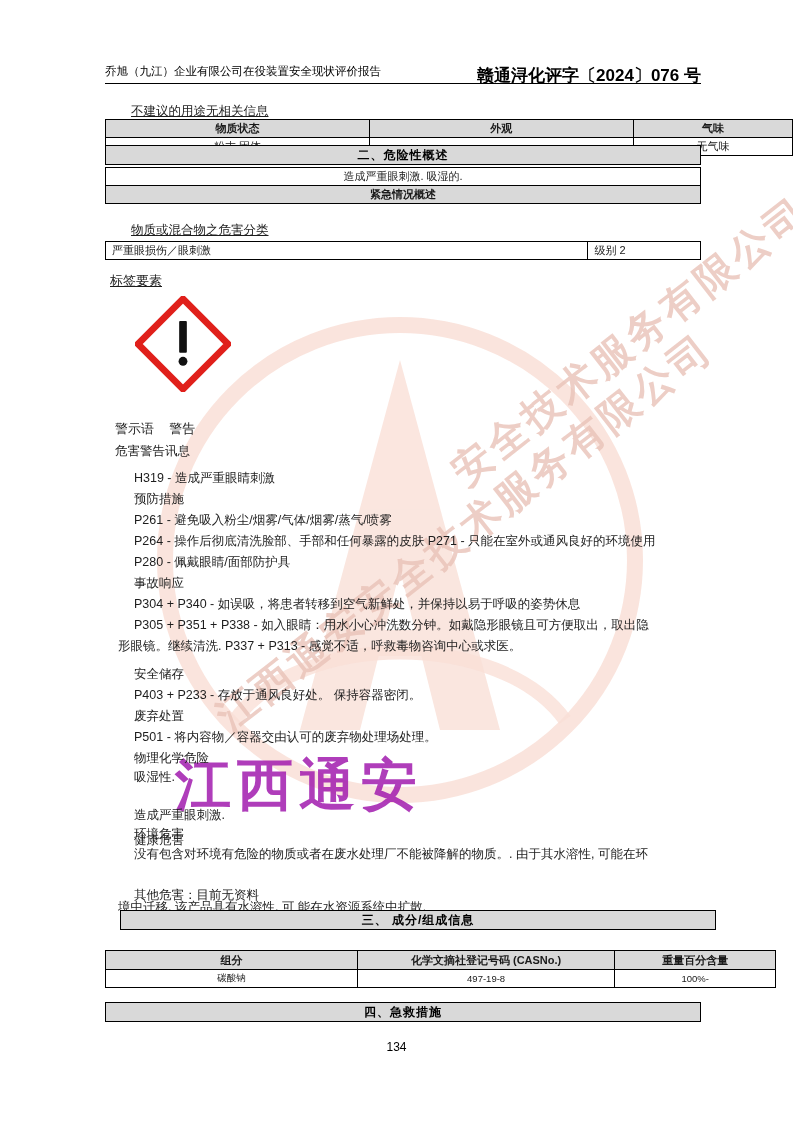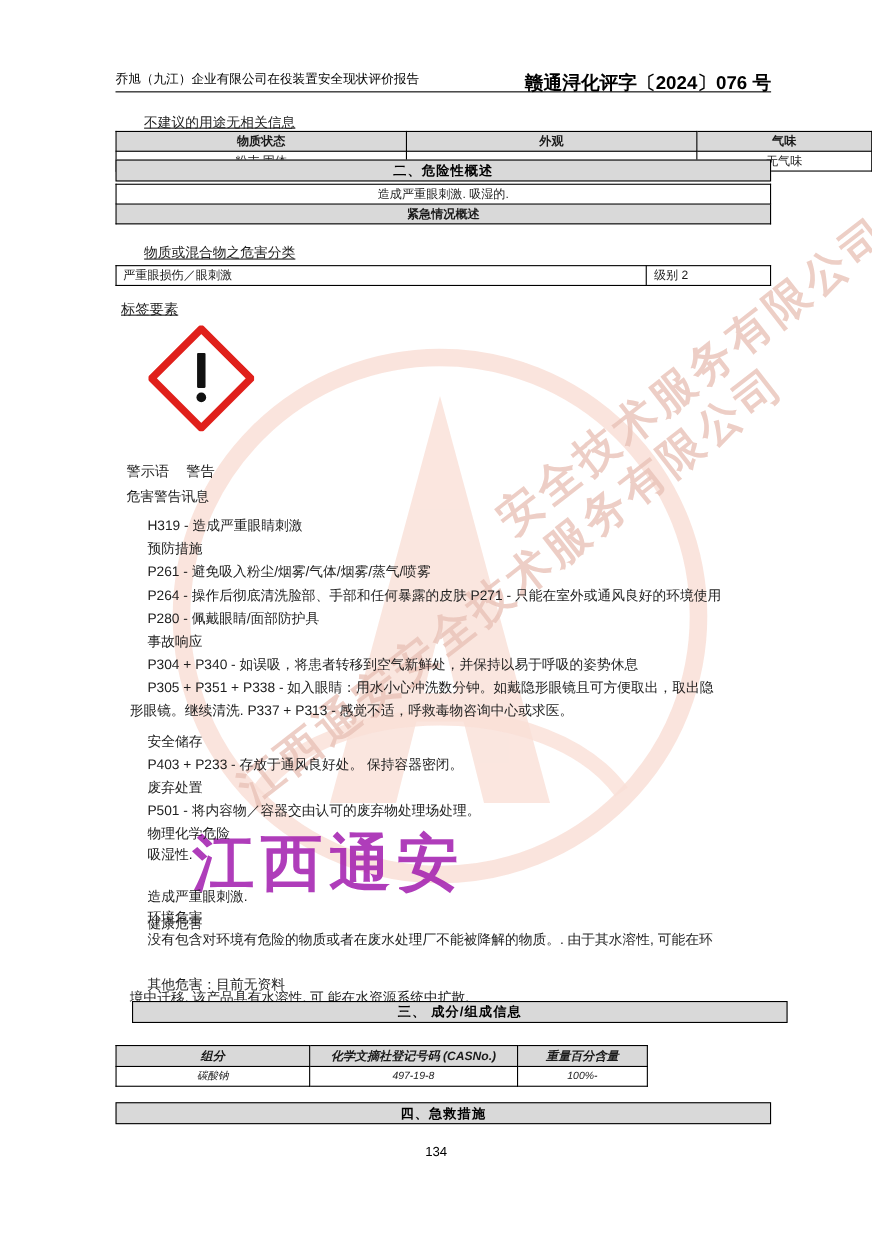--- a/index.html
+++ b/index.html
@@ -277,21 +277,21 @@
     <div class="line" style="left:134px; top:769px;">吸湿性.</div>
     <div class="line" style="left:134px; top:788px;margin-top:44px;">健康危害</div>
     <div class="line" style="left:134px; top:807px;">造成严重眼刺激.</div>
     <div class="line" style="left:134px; top:826px;">环境危害</div>
     <div class="line" style="left:134px; top:846px;">没有包含对环境有危险的物质或者在废水处理厂不能被降解的物质。. 由于其水溶性, 可能在环</div>
     <div class="line" style="left:118px; top:866px;margin-top:33px;">境中迁移. 该产品具有水溶性, 可 能在水资源系统中扩散.</div>
     <div class="line" style="left:134px; top:887px;">其他危害：目前无资料</div>
 
     <div class="sect-bar" style="left:120px; top:910px; width:594px; height:18px;">三、 成分/组成信息</div>
 
-    <table class="tbl" style="left:105px; top:950px; width:484px;font-style:italic;">
+    <table class="tbl" style="left:105px; top:950px; width:671px;">
       <tbody>
           <tr>
         <td class="hd" style="width:225px; height:16px;">组分</td>
         <td class="hd" style="width:230px;">化学文摘社登记号码 (CASNo.)</td>
         <td class="hd" style="width:141px;">重量百分含量</td>
       </tr>
       <tr>
         <td style="height:15px; font-size:9.5px;">碳酸钠</td>
         <td style="font-size:9.5px;">497-19-8</td>
         <td style="font-size:9.5px;">100%-</td>

